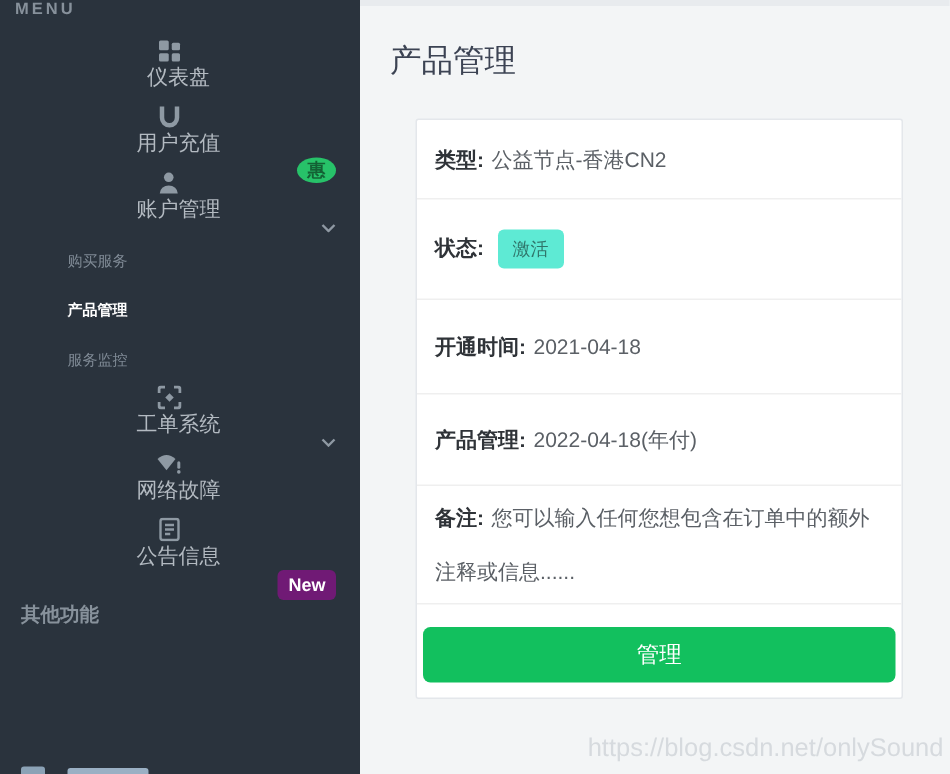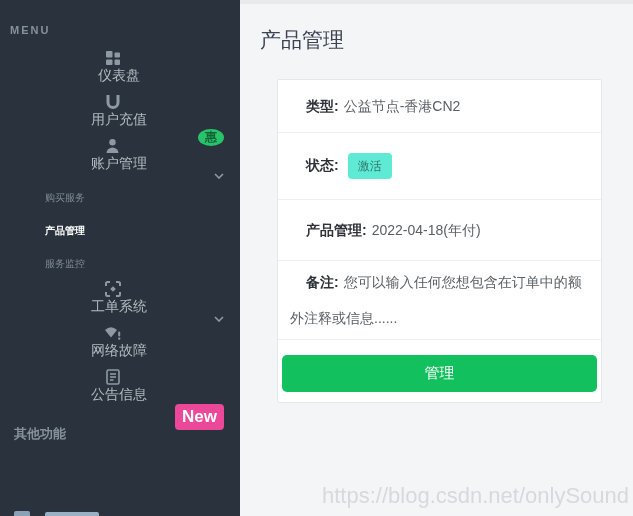--- a/index.html
+++ b/index.html
@@ -12,42 +12,42 @@
   .app { display:flex; width:633px; height:516px; }
 
   
   .sidebar {
     width:240px; flex:none; background:#2a333d; color:#b3bac1;
     position:relative; overflow:hidden;
   }
   .menu-header, .other-header {
     padding-left:10px; font-weight:bold; color:#87919b;
   }
-  .menu-header { padding-top:24px; font-size:11px; letter-spacing:2px; }
+  .menu-header { font-size:11px; letter-spacing:2px; }
   .other-header { font-size:13px; margin-top:13px;padding-left:14px; }
   .nav { margin-top:13px; }
   .nav-item {
     height:44px; display:flex; align-items:center;
     padding:0 16px 0 14px; font-size:14px; color:#b3bac1; cursor:pointer;flex-direction:column;
   }
   .nav-item .ic {
     width:18px; height:18px; margin-right:13px; flex:none;
     display:flex; align-items:center; justify-content:center; color:#8e99a3;
   }
   .nav-item.active-parent { color:#e9ecef; }
   .nav-item.active-parent .ic { color:#dde2e7; }
   .chevron { margin-left:auto; color:#8f99a3; display:flex; }
   .nav-item.active-parent .chevron { color:#ccd4da; }
   .pill-badge {
     margin-left:auto; width:26px; height:26px; border-radius:50%;
     background:#27c269; color:rgba(0,0,0,.5); font-size:12px; font-weight:bold;
     display:flex; align-items:center; justify-content:center;
   }
   .new-badge {
-    margin-left:auto; background:#ec4899; color:#fff; font-size:17px;
+    margin-left:auto; background:#701a75; color:#fff; font-size:12px;
     font-weight:bold; padding:3px 7px; border-radius:4px;
   }
   .sub-list { }
   .sub-item {
     height:33px; display:flex; align-items:center; padding-left:45px;
     font-size:10px; color:#7f8a95; cursor:pointer;
   }
   .sub-item.active { color:#ffffff; font-weight:bold; }
   .cutoff-row { position:absolute; top:511px; left:0; height:40px; width:240px; }
   .cutoff-ic { position:absolute; left:14px; top:0; width:16px; height:16px; background:#8ba2b6; border-radius:2px; }
@@ -58,38 +58,38 @@
   .top-strip { height:4px; background:#e8ebee; }
   .page-title {
     margin:22px 0 0 20px; font-size:21px; color:#3c4353; font-weight:400;
   }
   .card {
     position:absolute; left:37px; top:79px; width:325px;
     background:#fff; border:1px solid #e4e7eb; border-radius:2px;
   }
   .card-row { padding:16px 12px; font-size:14px; line-height:20px; color:#5b6066; }
   .card-row + .card-row { border-top:1px solid #efefef; }
-  .card-row .lbl { font-weight:bold; color:#2f3338; margin-right:5px;margin-left:16px; }
+  .card-row .lbl { font-weight:bold; color:#2f3338; margin-right:5px; }
   .row-status { padding:20px 12px; }
   .row-open { padding:21px 12px; }
   .row-expire { padding:20px 12px; }
   .row-remark { padding:3px 12px; line-height:36px; }
   .badge-active {
     display:inline-block; background:#5eead4; color:rgba(0,0,0,.5);
     font-size:12px; line-height:12px; padding:7px 10px; border-radius:4px;
     vertical-align:middle; margin-left:4px;
   }
   .btn-area { border-top:1px solid #efefef; padding:15px 4px 10px; }
   .manage-btn {
     display:block; width:100%; height:37px; background:#12c05e; color:#fff;
     font-size:15px; border:none; border-radius:5px; cursor:pointer;
     font-family:"Liberation Sans","DejaVu Sans",sans-serif;
   }
   .watermark {
-    position:absolute; right:4px; bottom:7px; font-size:22px; color:#d6dade;
+    position:absolute; right:4px; bottom:7px; font-size:17px; color:#d6dade;
     white-space:nowrap;
   }
 </style>
 </head>
 <body>
 
 <div class="app">
 
   <aside class="sidebar">
     <div class="menu-header">MENU</div>
@@ -199,20 +199,23 @@
     <section class="card">
 
       <div class="card-row">
         <span class="lbl">类型:</span><span>公益节点-香港CN2</span>
       </div>
 
       <div class="card-row row-status">
         <span class="lbl">状态:</span><span class="badge-active">激活</span>
       </div>
 
+      <div class="card-row row-open">
+        <span class="lbl">开通时间:</span><span>2021-04-18</span>
+      </div>
 
       <div class="card-row row-expire">
         <span class="lbl">产品管理:</span><span>2022-04-18(年付)</span>
       </div>
 
       <div class="card-row row-remark">
         <span class="lbl">备注:</span><span>您可以输入任何您想包含在订单中的额外注释或信息......</span>
       </div>
 
       <div class="btn-area">

